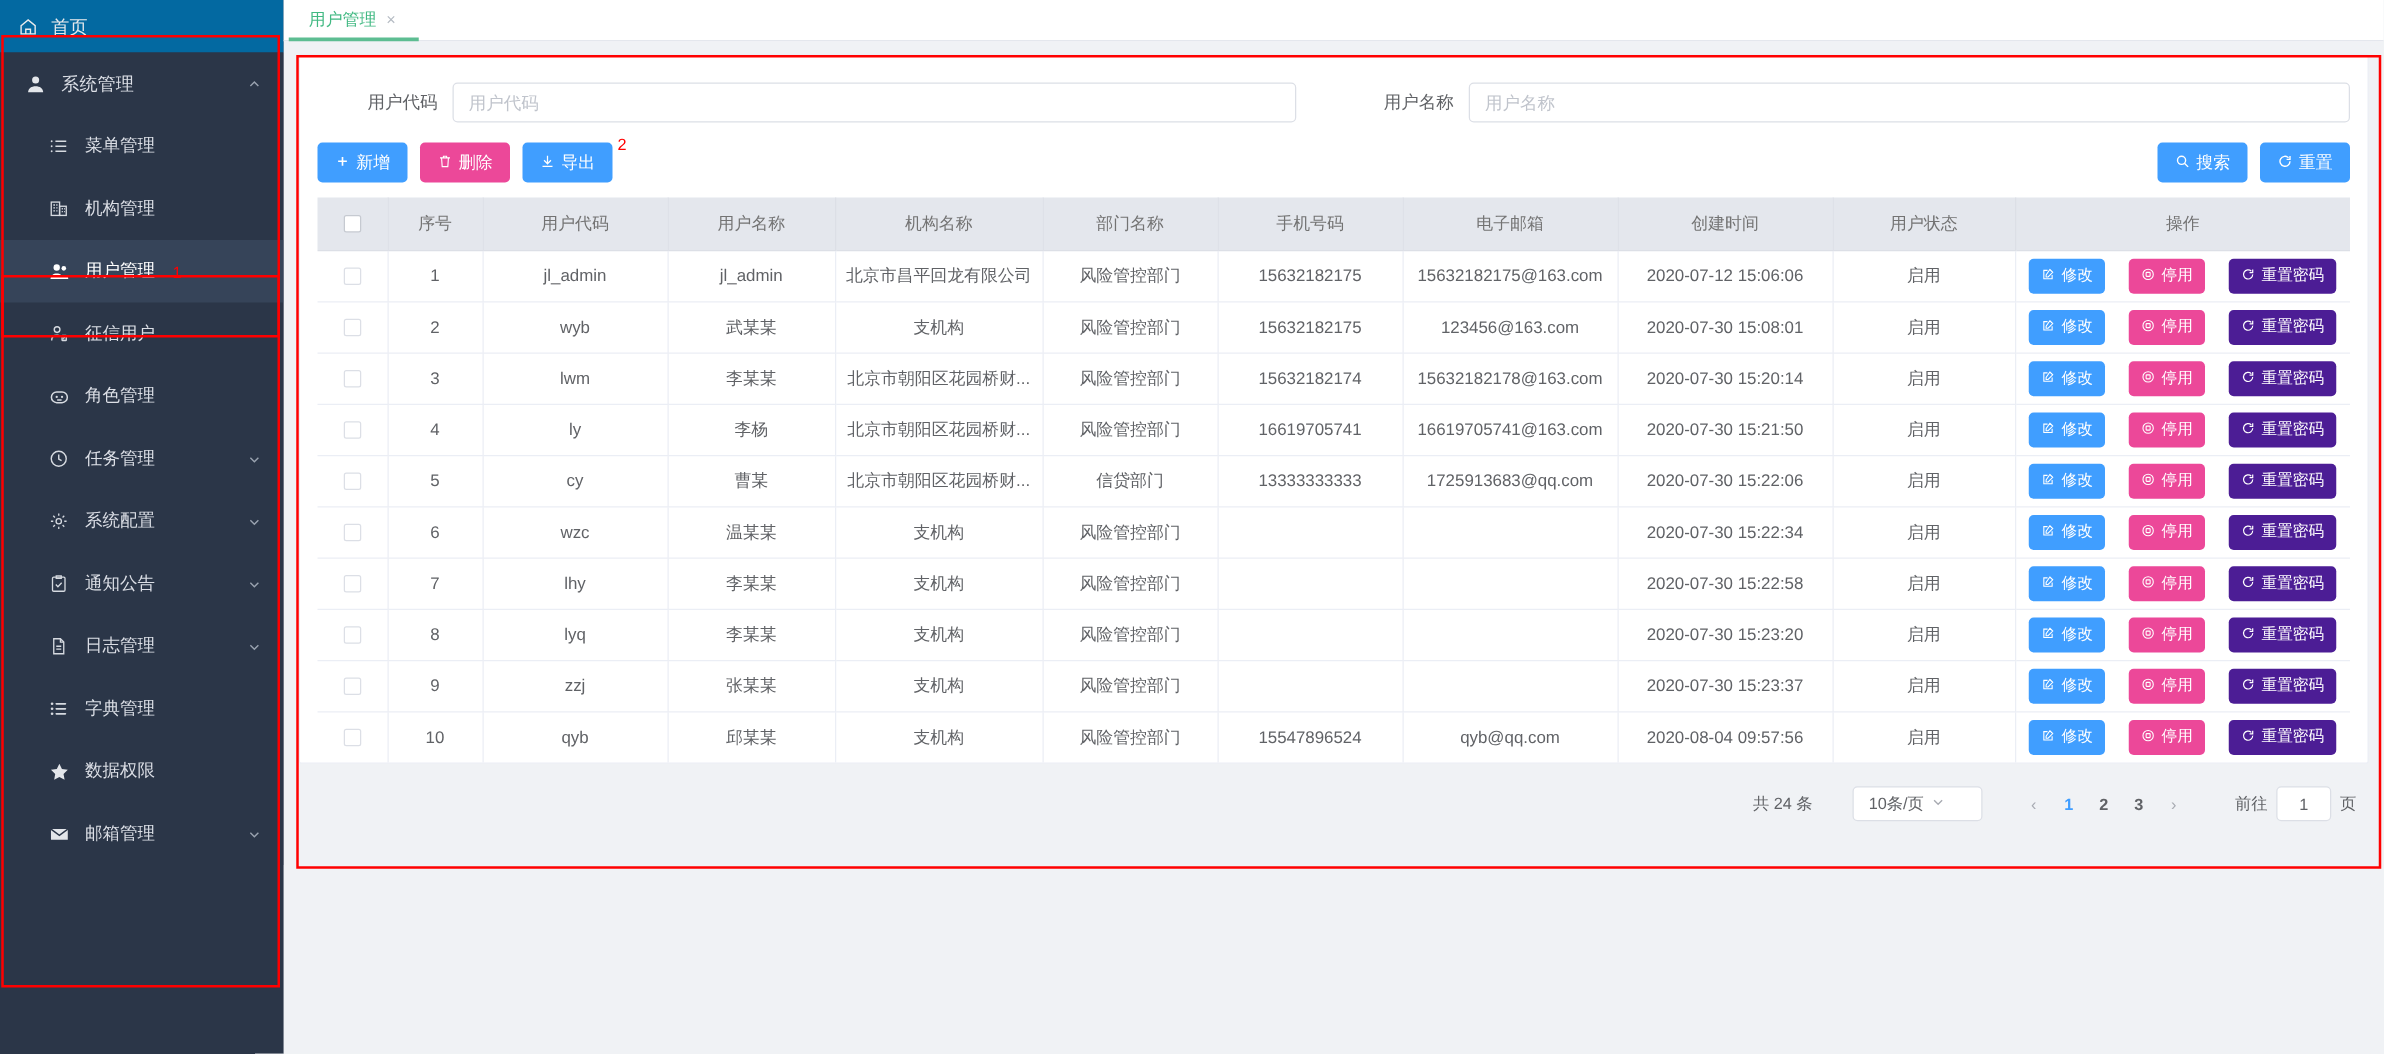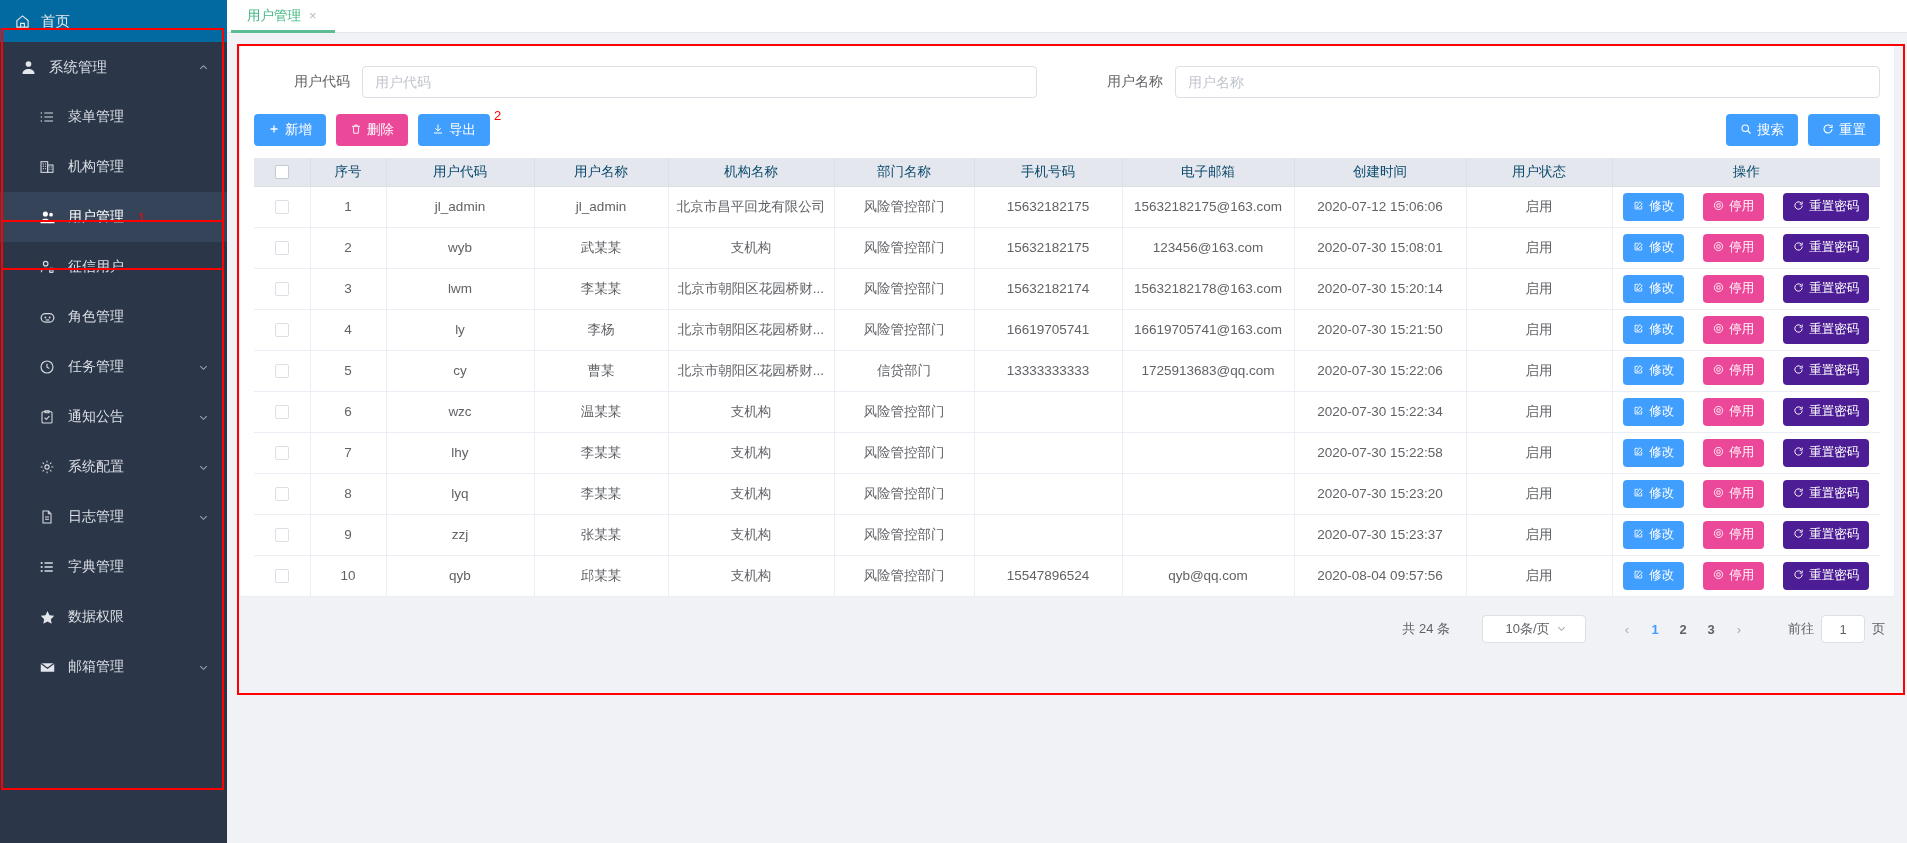--- a/index.html
+++ b/index.html
@@ -95,22 +95,22 @@
   .btn.orange { background: #4c1d95; }
   .toolbar .spacer { flex: 1; }
   .toolbar .right-btns { display: flex; }
   .anno2 {
     position: absolute; left: 240px; top: 6px; color: #ff0000; font-size: 13px;
   }
 
   
   table.grid { width: 100%; border-collapse: collapse; table-layout: fixed; }
   table.grid th {
-    background: #e4e7ed; color: #0c4a6e; font-weight: normal;
-    font-size: 13.5px; height: 28px; border-right: 1px solid #dcdfe6;
+    background: #e4e7ed; color: #737373; font-weight: normal;
+    font-size: 13.5px; height: 42px; border-right: 1px solid #dcdfe6;
     border-bottom: 1px solid #dcdfe6; text-align: center;
   }
   table.grid th:last-child { border-right: none; }
   table.grid td {
     height: 41px; font-size: 13.5px; color: #606266; text-align: center;
     border-bottom: 1px solid #ebeef5; border-right: 1px solid #ebeef5;
     overflow: hidden; white-space: nowrap; text-overflow: ellipsis;
     padding: 0 6px;
   }
   table.grid td:last-child { border-right: none; }
@@ -123,21 +123,21 @@
   .ops { display: flex; justify-content: center; gap: 9px; }
 
   
   .pager {
     display: flex; align-items: center; justify-content: flex-end;
     gap: 28px; padding: 18px 10px 0 0; font-size: 13px; color: #606266;
   }
   .pager .total { margin-right: 4px; }
   .pgsize {
     height: 28px; min-width: 104px; border: 1px solid #dcdfe6; border-radius: 4px;
-    display: flex; align-items: center; justify-content: center;
+    display: flex; align-items: center; justify-content: flex-start;
     padding: 0 8px 0 12px; color: #606266; font-size: 13px; cursor: pointer; background: #fff;
   }
   .pgsize .cv { color: #9aa0a6; margin-left: 6px; font-size: 11px; }
   .pgnav { display: flex; align-items: center; gap: 2px; }
   .pgbtn {
     min-width: 26px; height: 26px; display: inline-flex; align-items: center;
     justify-content: center; color: #606266; font-size: 13px; cursor: pointer;
     background: transparent; border: none; padding: 0 6px;
     font-family: "Liberation Sans", sans-serif;
   }
@@ -257,41 +257,41 @@
         <span class="arrow">
           <svg width="11" height="11" viewBox="0 0 24 24" fill="none" stroke="#9aa3b0" stroke-width="2.4">
               <path d="M5 9l7 7 7-7"></path>
             </svg>
         </span>
       </div>
 
       <div class="menu-item sub">
         <span class="ic">
           <svg width="16" height="16" viewBox="0 0 24 24" fill="none" stroke="#d6dae0" stroke-width="1.6">
+            <circle cx="12" cy="12" r="3.2"></circle>
+            <path d="M12 2.6v2.8M12 18.6v2.8M21.4 12h-2.8M5.4 12H2.6M18.6 5.4l-2 2M7.4 16.6l-2 2M18.6 18.6l-2-2M7.4 7.4l-2-2"></path>
+          </svg>
+        </span>
+        <span class="lbl">系统配置</span>
+        <span class="arrow">
+          <svg width="11" height="11" viewBox="0 0 24 24" fill="none" stroke="#9aa3b0" stroke-width="2.4">
+              <path d="M5 9l7 7 7-7"></path>
+            </svg>
+        </span>
+      </div>
+
+      <div class="menu-item sub">
+        <span class="ic">
+          <svg width="16" height="16" viewBox="0 0 24 24" fill="none" stroke="#d6dae0" stroke-width="1.6">
             <rect x="4.5" y="4" width="15" height="17" rx="1.5"></rect>
               <path d="M9 2.5h6v3H9z"></path>
               <path d="M8.5 13l2.5 2.6 4.5-4.8"></path>
           </svg>
         </span>
         <span class="lbl">通知公告</span>
-        <span class="arrow">
-          <svg width="11" height="11" viewBox="0 0 24 24" fill="none" stroke="#9aa3b0" stroke-width="2.4">
-              <path d="M5 9l7 7 7-7"></path>
-            </svg>
-        </span>
-      </div>
-
-      <div class="menu-item sub">
-        <span class="ic">
-          <svg width="16" height="16" viewBox="0 0 24 24" fill="none" stroke="#d6dae0" stroke-width="1.6">
-            <circle cx="12" cy="12" r="3.2"></circle>
-            <path d="M12 2.6v2.8M12 18.6v2.8M21.4 12h-2.8M5.4 12H2.6M18.6 5.4l-2 2M7.4 16.6l-2 2M18.6 18.6l-2-2M7.4 7.4l-2-2"></path>
-          </svg>
-        </span>
-        <span class="lbl">系统配置</span>
         <span class="arrow">
           <svg width="11" height="11" viewBox="0 0 24 24" fill="none" stroke="#9aa3b0" stroke-width="2.4">
               <path d="M5 9l7 7 7-7"></path>
             </svg>
         </span>
       </div>
 
       <div class="menu-item sub">
         <span class="ic">
           <svg width="16" height="16" viewBox="0 0 24 24" fill="none" stroke="#d6dae0" stroke-width="1.6">

